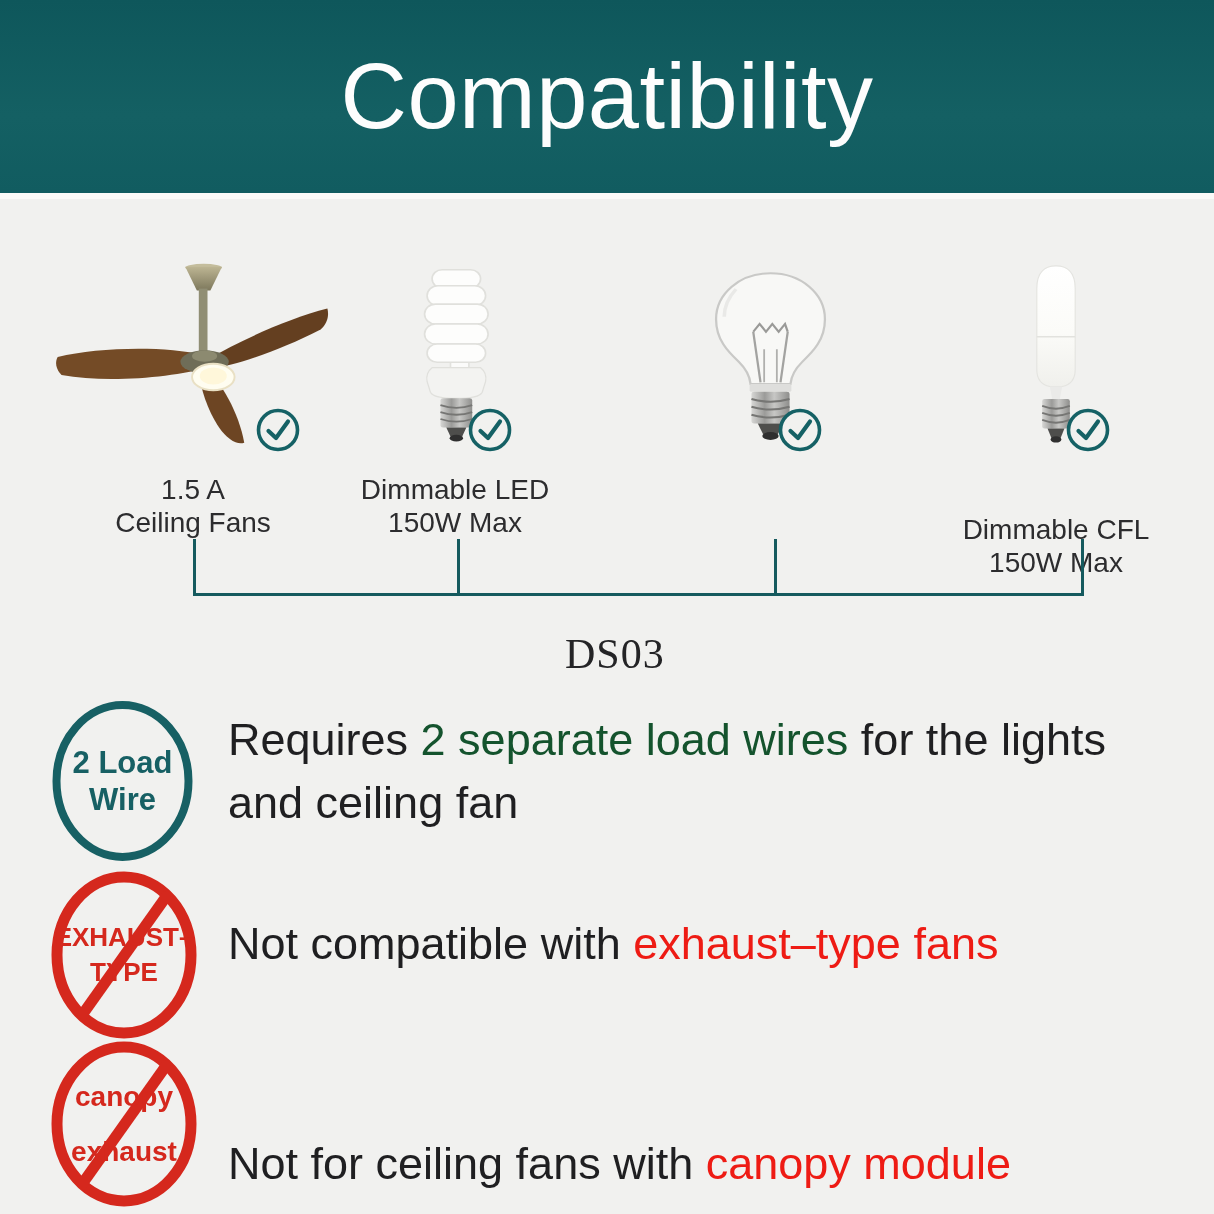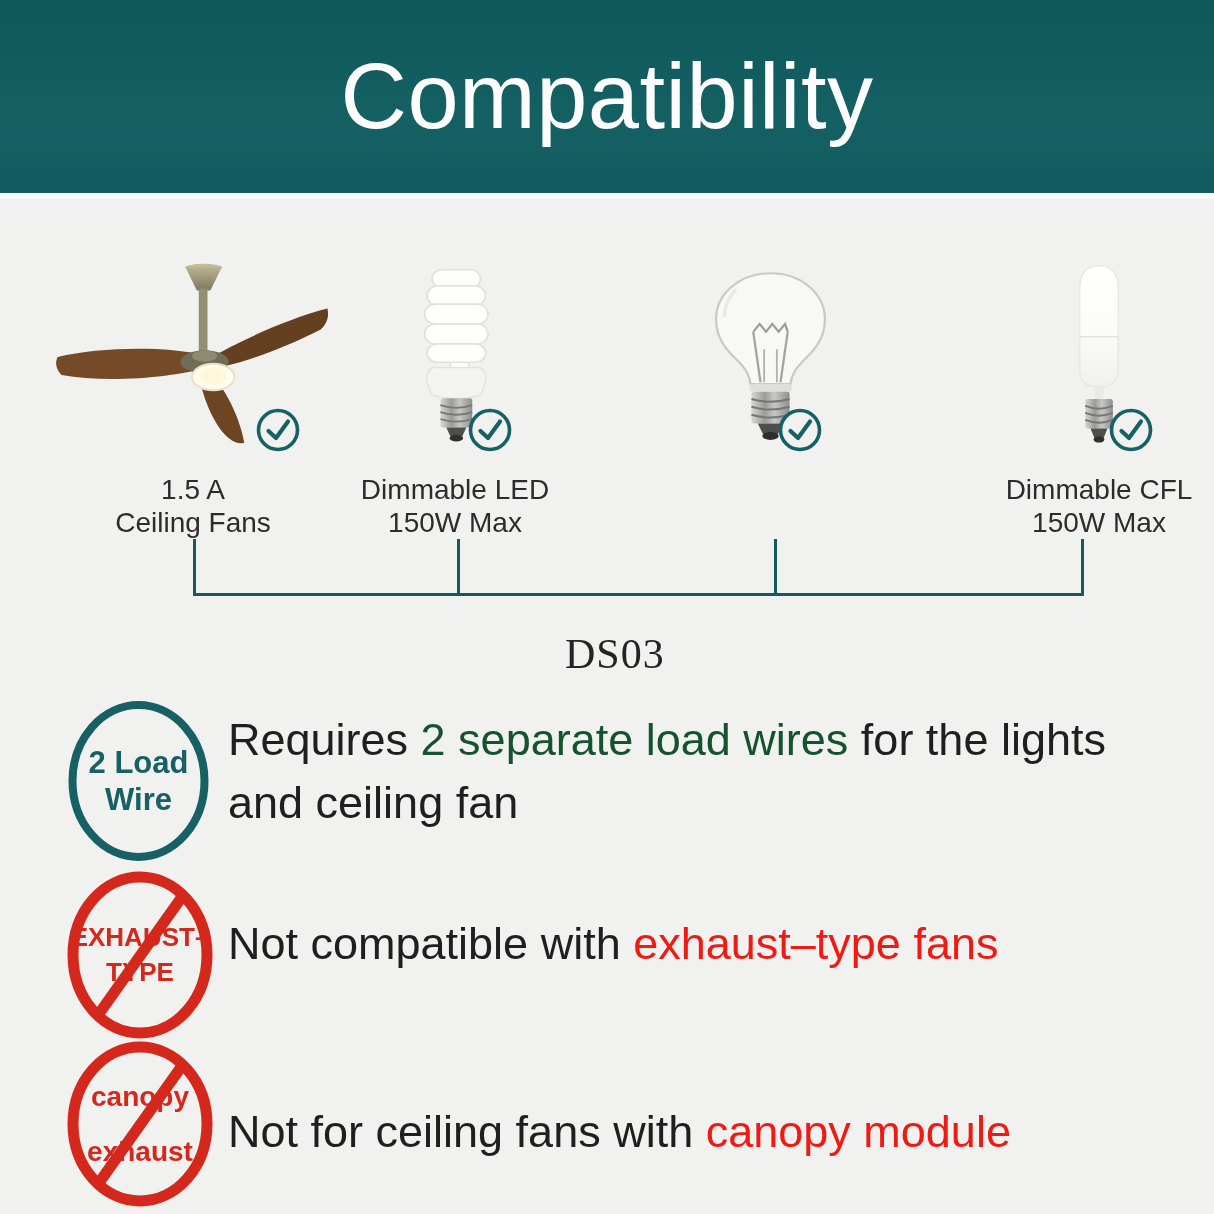--- a/index.html
+++ b/index.html
@@ -11,34 +11,34 @@
           background:linear-gradient(180deg,#0e575b 0%, #146063 60%, #115c60 100%);
           display:flex; align-items:center; justify-content:center;}
   .banner-title{color:#fdfdfd; font-size:92px; font-weight:400; letter-spacing:0.5px;}
   .banner-strip{position:absolute; left:0; top:193px; width:1214px; height:6px; background:#fafaf8;}
 
   
   .col{position:absolute; top:255px; display:flex; flex-direction:column; align-items:center;}
   .col1{left:38px; width:310px;}
   .col2{left:348px; width:214px;justify-content:center;}
   .col3{left:606px; width:328px;}
-  .col4{left:984px; width:230px;}
+  .col4{left:941px; width:230px;gap:40px;}
   .img-wrap{position:relative; height:200px; width:100%;
             display:flex; align-items:flex-end; justify-content:center;}
   .label{margin-top:18px; text-align:center; font-size:28px; line-height:33px; color:#2c2c2e;}
   .check{position:absolute; width:46px; height:46px; top:152px;}
 
   
   .tick{position:absolute; width:3px; height:56px; top:539px; background:#155a5e;}
   .hline{position:absolute; top:593px; left:193px; width:891px; height:3px; background:#155a5e;}
   .model{position:absolute; left:565px; width:130px; top:630px; text-align:left;
          font-size:42px; color:#242426; letter-spacing:1px;font-family:Liberation Serif, serif;}
 
   
-  .badge{position:absolute;margin-left:16px;}
+  .badge{position:absolute;}
   .badge svg{position:absolute; left:0; top:0;}
   .badge-text{position:absolute; left:0; top:0; width:100%; height:100%;
               display:flex; flex-direction:column; align-items:center; justify-content:center;
               text-align:center; font-weight:700;}
   .badge-teal .badge-text{color:#176064; font-size:31px; line-height:37px;}
   .badge-red .badge-text{color:#d5281d; font-size:27px; line-height:35px;}
   .note-text{position:absolute; left:228px; width:960px;
              font-size:45px; line-height:63px; color:#1f1f21;}
   .hl-teal{color:#14532d;}
   .hl-red{color:#ee1b14;}
@@ -204,17 +204,17 @@
   <div class="badge badge-red" style="left:50px; top:1040px; width:148px; height:168px;">
     <svg width="148" height="168" viewBox="0 0 148 168">
       <ellipse cx="74" cy="84" rx="67" ry="77" fill="none" stroke="#d5281d" stroke-width="11"></ellipse>
       <line x1="118" y1="23" x2="30" y2="147" stroke="#d5281d" stroke-width="11"></line>
     </svg>
     <div class="badge-text" style="font-size:28px;gap:20px;">
       <div>canopy</div>
       <div>exhaust</div>
     </div>
   </div>
-  <div class="note-text" style="top:1100px">
+  <div class="note-text" style="top:1132px">
     <span>Not for ceiling fans with </span><span class="hl-red">canopy module</span><span></span>
   </div>
 
 </div>
 
 </body></html>

